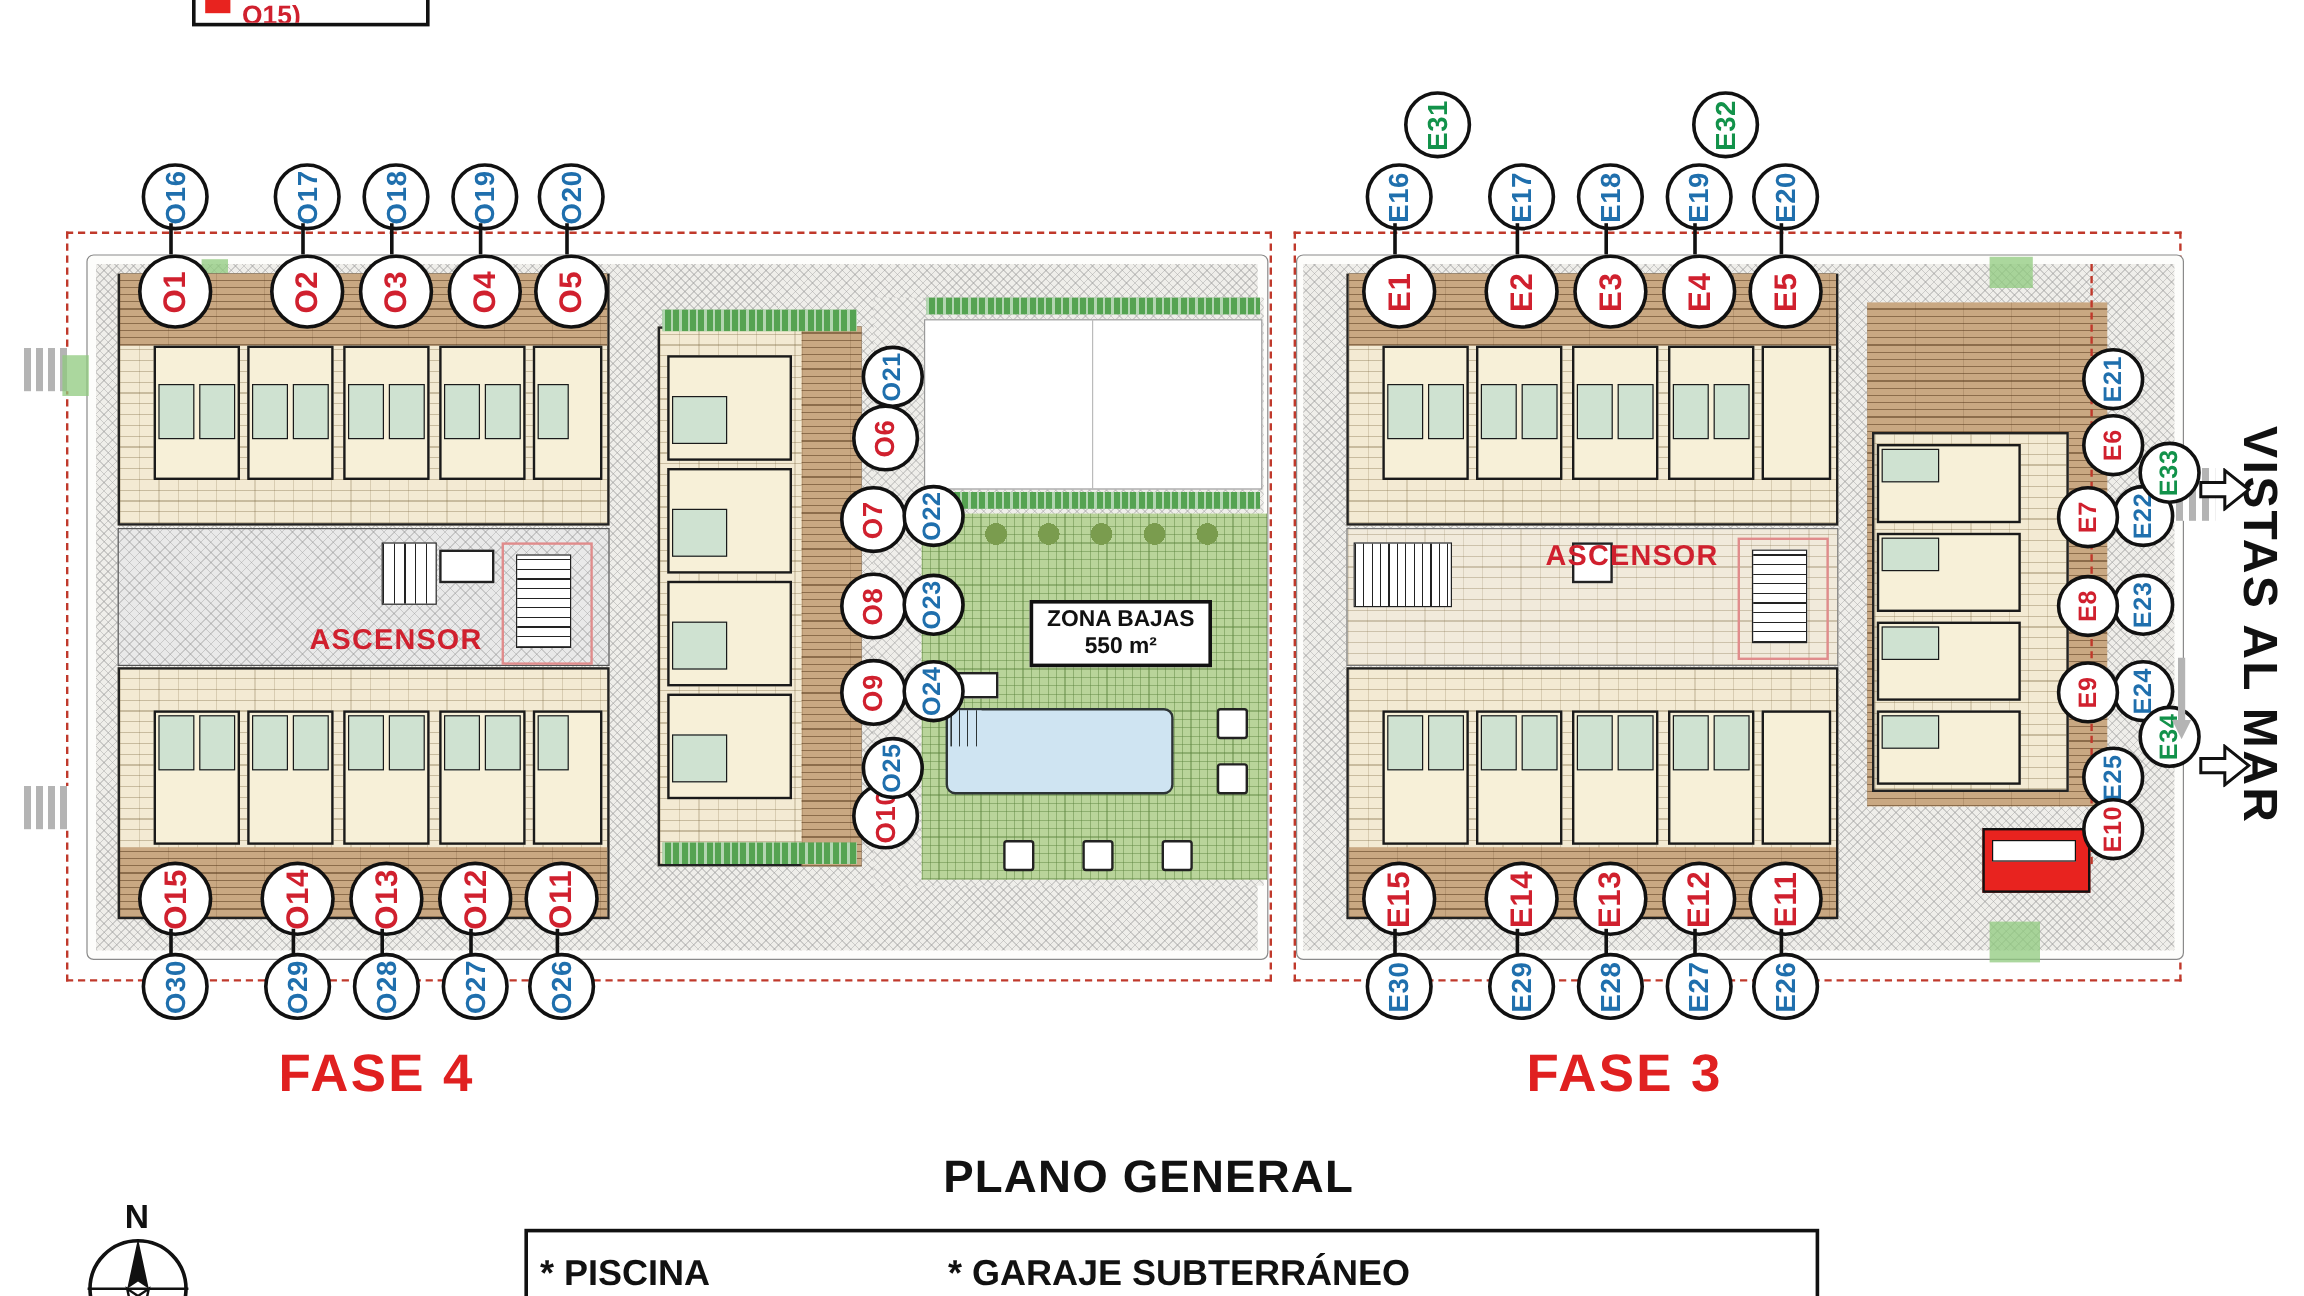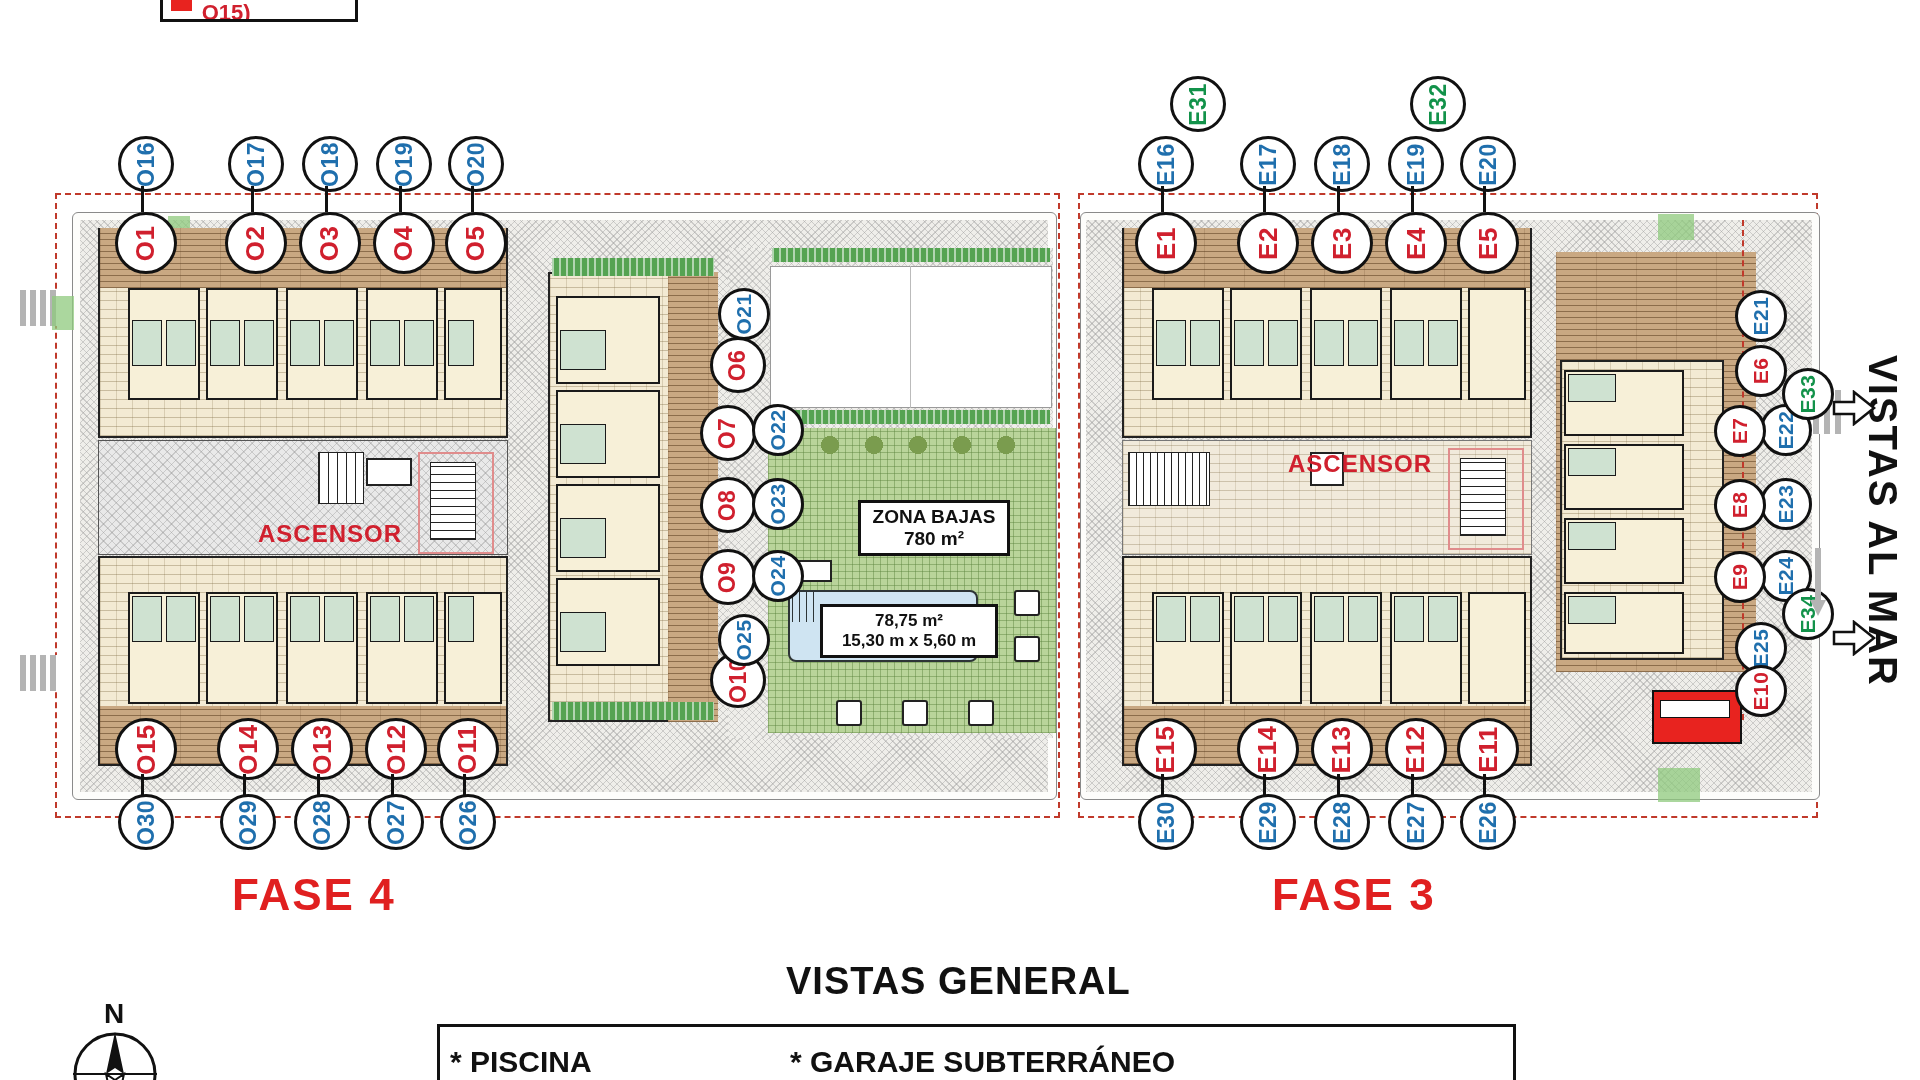--- a/index.html
+++ b/index.html
@@ -211,30 +211,26 @@
 
   <div class="abs" style="left:770px;top:430px;width:284px;height:30px;
        background:radial-gradient(circle at 16px 15px,#7a9c4e 0 9px,transparent 9px),
                   radial-gradient(circle at 60px 15px,#7a9c4e 0 9px,transparent 9px),
                   radial-gradient(circle at 104px 15px,#7a9c4e 0 9px,transparent 9px),
                   radial-gradient(circle at 148px 15px,#7a9c4e 0 9px,transparent 9px),
                   radial-gradient(circle at 192px 15px,#7a9c4e 0 9px,transparent 9px),
                   radial-gradient(circle at 236px 15px,#7a9c4e 0 9px,transparent 9px);"></div>
   <div class="dimbox" style="left:858px;top:500px;width:146px;height:50px;font-size:19px;flex-direction:column;">
     <span>ZONA BAJAS</span>
-    <span>780 m²</span>
+    <span>550 m²</span>
   </div>
 
   <div class="abs poolwater" style="left:788px;top:590px;width:190px;height:72px;"></div>
   <div class="abs" style="left:792px;top:592px;width:26px;height:30px;
        background:repeating-linear-gradient(90deg,#2d3436 0 1px,#cfe4f2 1px 7px);"></div>
-  <div class="dimbox" style="left:820px;top:604px;width:172px;height:48px;font-size:17px;flex-direction:column;">
-    <span>78,75 m²</span>
-    <span>15,30 m x 5,60 m</span>
-  </div>
 
   <div class="abs" style="left:1014px;top:590px;width:26px;height:26px;background:#fff;border:2px solid #222;border-radius:3px;"></div>
   <div class="abs" style="left:1014px;top:636px;width:26px;height:26px;background:#fff;border:2px solid #222;border-radius:3px;"></div>
   <div class="abs" style="left:836px;top:700px;width:26px;height:26px;background:#fff;border:2px solid #222;border-radius:3px;"></div>
   <div class="abs" style="left:902px;top:700px;width:26px;height:26px;background:#fff;border:2px solid #222;border-radius:3px;"></div>
   <div class="abs" style="left:968px;top:700px;width:26px;height:26px;background:#fff;border:2px solid #222;border-radius:3px;"></div>
   <div class="abs" style="left:798px;top:560px;width:34px;height:22px;background:#fff;border:2px solid #222;"></div>
 
   <div class="abs plot-shell" style="left:1080px;top:212px;width:740px;height:588px;border-radius:6px;"></div>
   <div class="abs pavement" style="left:1086px;top:220px;width:726px;height:572px;"></div>
@@ -541,21 +537,21 @@
     <polygon points="2,12 22,12 22,2 42,18 22,34 22,24 2,24" fill="#fff" stroke="#111" stroke-width="2.5"></polygon>
   </svg>
   <svg class="abs" style="left:1832px;top:620px;" width="44" height="36" viewBox="0 0 44 36">
     <polygon points="2,12 22,12 22,2 42,18 22,34 22,24 2,24" fill="#fff" stroke="#111" stroke-width="2.5"></polygon>
   </svg>
   <svg class="abs" style="left:1808px;top:548px;" width="20" height="70" viewBox="0 0 20 70">
     <line x1="10" y1="0" x2="10" y2="54" stroke="#b4b4b4" stroke-width="6"></line>
     <polygon points="2,52 18,52 10,68" fill="#b4b4b4"></polygon>
   </svg>
 
-  <div class="plano-general" style="left:786px;top:960px;">VISTAS GENERAL</div>
+  <div class="plano-general" style="left:786px;top:960px;">PLANO GENERAL</div>
 
   <div class="bottom-legend" style="left:437px;top:1024px;width:1073px;height:70px;">
     <div class="bl-cell" style="width:320px;">* PISCINA</div>
     <div class="bl-cell">* GARAJE SUBTERRÁNEO</div>
   </div>
 
   <div class="compass" style="left:60px;top:1012px;width:110px;height:110px;">
     <svg width="110" height="110" viewBox="0 0 110 110">
       <circle cx="55" cy="62" r="40" fill="#fff" stroke="#111" stroke-width="3"></circle>
       <polygon points="55,20 46,62 55,56 64,62" fill="#111"></polygon>

